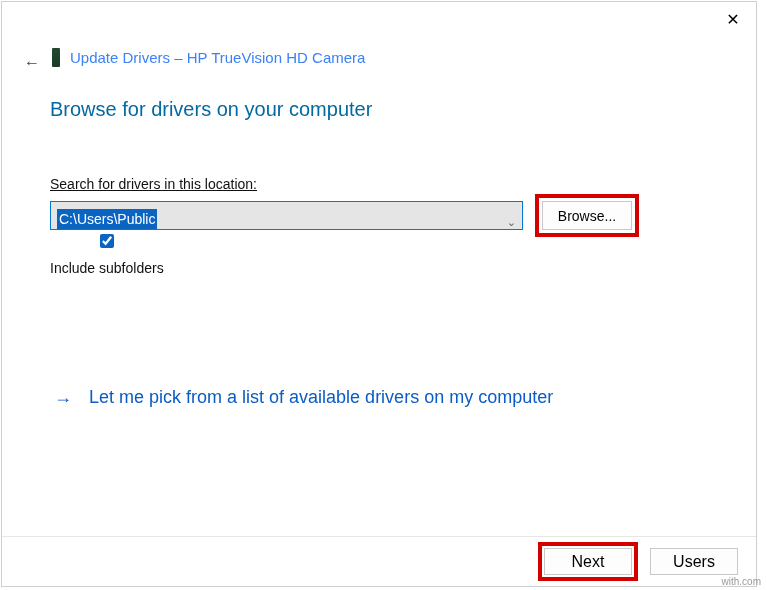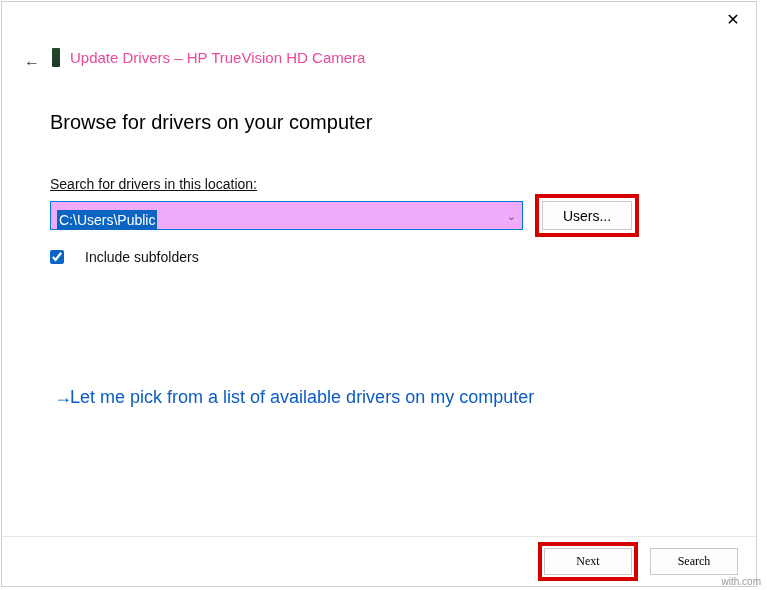--- a/index.html
+++ b/index.html
@@ -50,49 +50,49 @@
     }
     .title-icon {
       width: 8px;
       height: 19px;
       background: linear-gradient(#244a2e, #1a3a24);
       border-radius: 1px;
       display: inline-block;
     }
     .title-text {
       font-size: 15px;
-      color: #ec4899;
+      color: #3b82f6;
     }
     .heading {
       position: absolute;
-      top: 109px;
+      top: 96px;
       left: 48px;
       font-size: 20px;
-      color: #000000;
+      color: #0369a1;
       font-weight: 400;
     }
     .search-label {
       position: absolute;
       top: 174px;
       left: 48px;
       font-size: 14px;
       color: #111;
       text-decoration: underline;
     }
     .path-combo {
       position: absolute;
       top: 199px;
       left: 48px;
       width: 473px;
       height: 29px;
       border: 1px solid #0078d4;
-      background: #f0abfc;
-      display: flex;
-      align-items: flex-start;
-      padding: 8px 6px;
+      background: #e5e5e5;
+      display: flex;
+      align-items: flex-end;
+      padding: 0 6px;
     }
     .path-combo .sel-text {
       background: #0a64c2;
       color: #fff;
       font-size: 14px;
       padding: 0 2px;
       line-height: 20px;
     }
     .path-combo .chevron {
       margin-left: auto;
@@ -110,25 +110,26 @@
       width: 90px;
       height: 29px;
       border: 1px solid #c9c9c9;
       background: #fdfdfd;
       font-size: 14px;
       cursor: pointer;
       font-family: inherit;
     }
     .subfolders-row {
       position: absolute;
-      top: 247px;
+      top: 232px;
       left: 48px;
       display: flex;
       align-items: center;
-      gap: 21px;
+      gap: 12px;
+      flex-direction: column;
     }
     .cb {
       width: 14px;
       height: 14px;
       accent-color: #0a64c2;
     }
     .subfolders-label {
       font-size: 14px;
       color: #111;
     }
@@ -136,21 +137,21 @@
       position: absolute;
       top: 385px;
       left: 52px;
       color: #0b5cc4;
       font-size: 18px;
       font-weight: 300;
     }
     .pick-link {
       position: absolute;
       top: 385px;
-      left: 68px;
+      left: 87px;
       color: #0b5cc4;
       font-size: 18px;
       cursor: pointer;
     }
     .pick-desc {
       position: absolute;
       top: 413px;
       left: 80px;
       width: 575px;
       color: #6b6b6b;
@@ -172,23 +173,23 @@
     }
     .next-wrap {
       border: 4px solid #d40000;
       padding: 2px;
     }
     .next-btn, .cancel-btn {
       width: 88px;
       height: 27px;
       border: 1px solid #c9c9c9;
       background: #fdfdfd;
-      font-size: 12px;
-      cursor: pointer;
-      font-family: Liberation Serif, serif;
+      font-size: 16px;
+      cursor: pointer;
+      font-family: Liberation Sans, sans-serif;
     }
     .watermark {
       position: absolute;
       bottom: 3px;
       right: 6px;
       font-size: 10px;
       color: #9a9a9a;
       font-family: Arial, sans-serif;
     }
   </style>
@@ -209,33 +210,33 @@
   <div class="heading">Browse for drivers on your computer</div>
 
   <div class="search-label">Search for drivers in this location:</div>
 
   <div class="path-combo">
     <span class="sel-text">C:\Users\Public</span>
     <span class="chevron">⌄</span>
   </div>
 
   <div class="browse-wrap">
-    <button class="browse-btn">Users...</button>
+    <button class="browse-btn">Browse...</button>
   </div>
 
   <div class="subfolders-row">
     <input type="checkbox" class="cb" checked="" style="">
     <span class="subfolders-label">Include subfolders</span>
   </div>
 
   <div class="pick-arrow">→</div>
   <div class="pick-link">Let me pick from a list of available drivers on my computer</div>
 
   <div class="footer">
     <div class="next-wrap">
       <button class="next-btn">Next</button>
     </div>
-    <button class="cancel-btn">Search</button>
+    <button class="cancel-btn">Users</button>
   </div>
 
 </div>
 
 <div class="watermark">with.com</div>
 
 </body></html>

